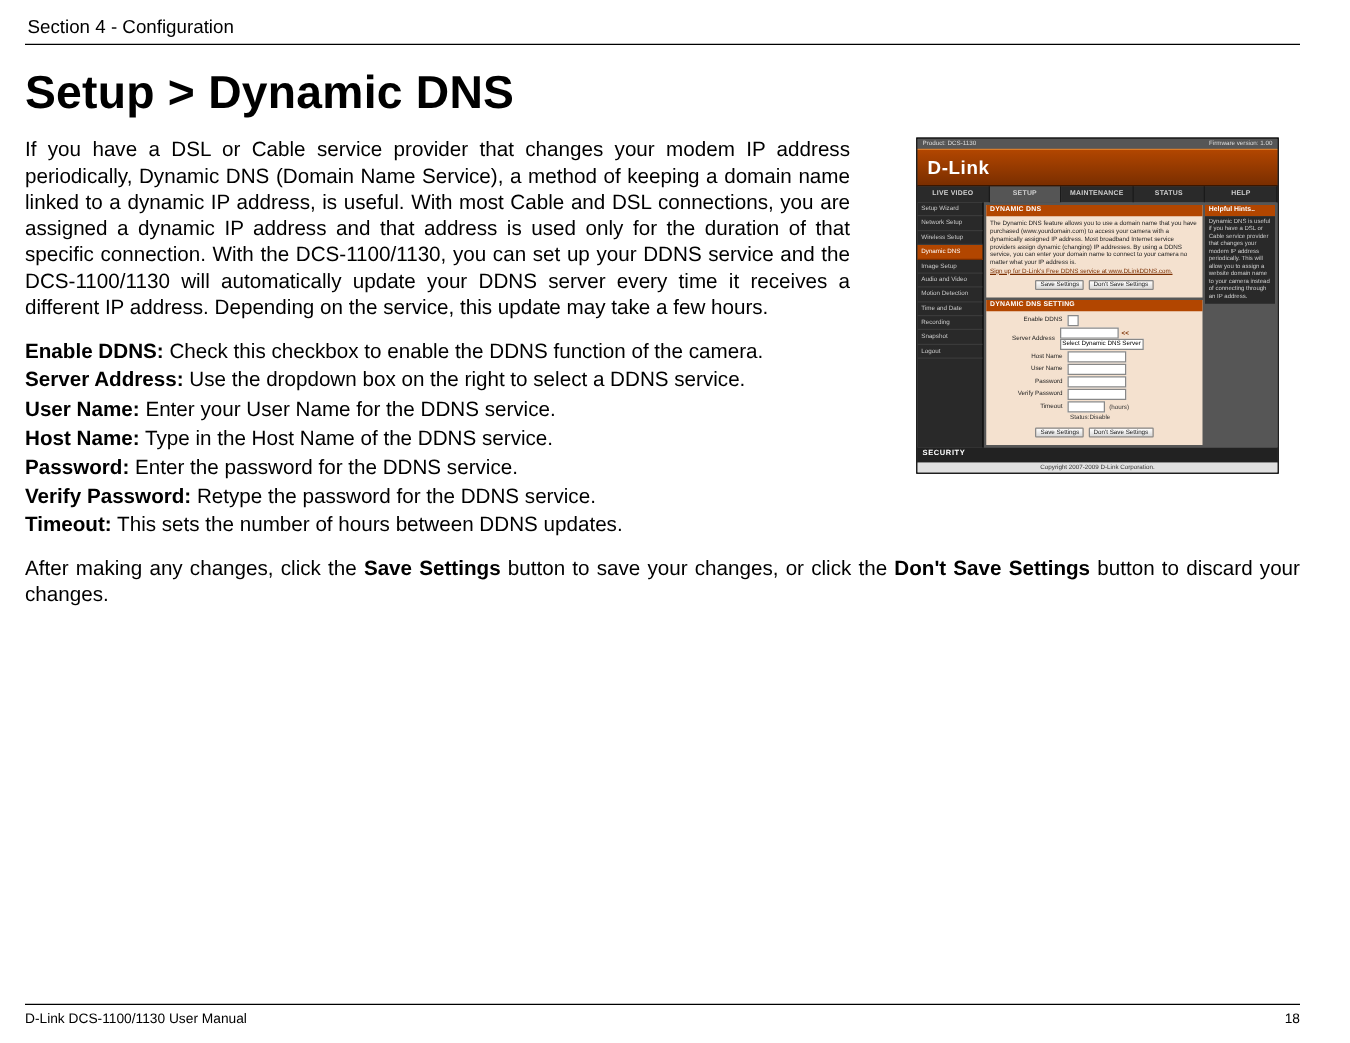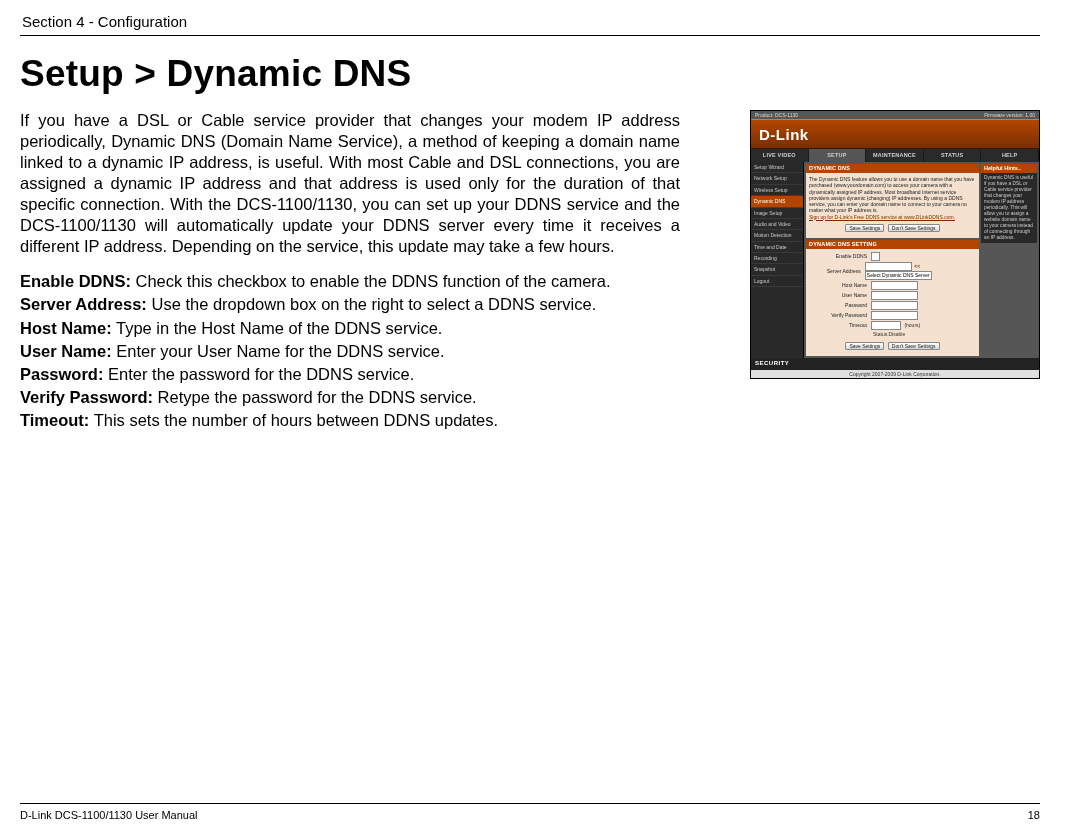--- a/index.html
+++ b/index.html
@@ -53,21 +53,21 @@
     text-align: justify;
     margin: 0;
   }
   .intro, .fields .line { width: 660px; }
   .closing { width: 100%; }
 
   
   .router {
     position: absolute;
     top: 0;
-    right: 0;
+    right: 17px;
     width: 288px;
     border: 1px solid #000;
     font-family: Verdana, Arial, sans-serif;
     font-size: 5.5px;
     color: #000;
     background: #565656;
   }
   .r-top {
     display: flex;
     justify-content: space-between;
@@ -266,27 +266,30 @@
 
   <h1 class="title">Setup &gt; Dynamic DNS</h1>
 
   <div class="content">
 
     <p class="intro">If you have a DSL or Cable service provider that changes your modem IP address periodically, Dynamic DNS (Domain Name Service), a method of keeping a domain name linked to a dynamic IP address, is useful. With most Cable and DSL connections, you are assigned a dynamic IP address and that address is used only for the duration of that specific connection. With the DCS-1100/1130, you can set up your DDNS service and the DCS-1100/1130 will automatically update your DDNS server every time it receives a different IP address. Depending on the service, this update may take a few hours.</p>
 
     <div class="fields">
       <div class="line"><span class="lab">Enable DDNS:</span><span> Check this checkbox to enable the DDNS function of the camera.</span></div>
       <div class="line"><span class="lab">Server Address:</span><span> Use the dropdown box on the right to select a DDNS service.</span></div>
+      <div class="line"><span class="lab">User Name:</span><span> Enter your User Name for the DDNS service.</span></div>
       <div class="line"><span class="lab">Host Name:</span><span> Type in the Host Name of the DDNS service.</span></div>
-      <div class="line"><span class="lab">User Name:</span><span> Enter your User Name for the DDNS service.</span></div>
       <div class="line"><span class="lab">Password:</span><span> Enter the password for the DDNS service.</span></div>
       <div class="line"><span class="lab">Verify Password:</span><span> Retype the password for the DDNS service.</span></div>
       <div class="line"><span class="lab">Timeout:</span><span> This sets the number of hours between DDNS updates.</span></div>
     </div>
 
+    <p class="closing">
+      <span>After making any changes, click the </span><b>Save Settings</b><span> button to save your changes, or click the </span><b>Don't Save Settings</b><span> button to discard your changes.</span>
+    </p>
 
     <div class="router">
       <div class="r-top">
         <span>Product: DCS-1130</span>
         <span>Firmware version: 1.00</span>
       </div>
       <div class="r-brand">
         <span class="logo">D-Link</span>
       </div>
       <div class="r-nav">

